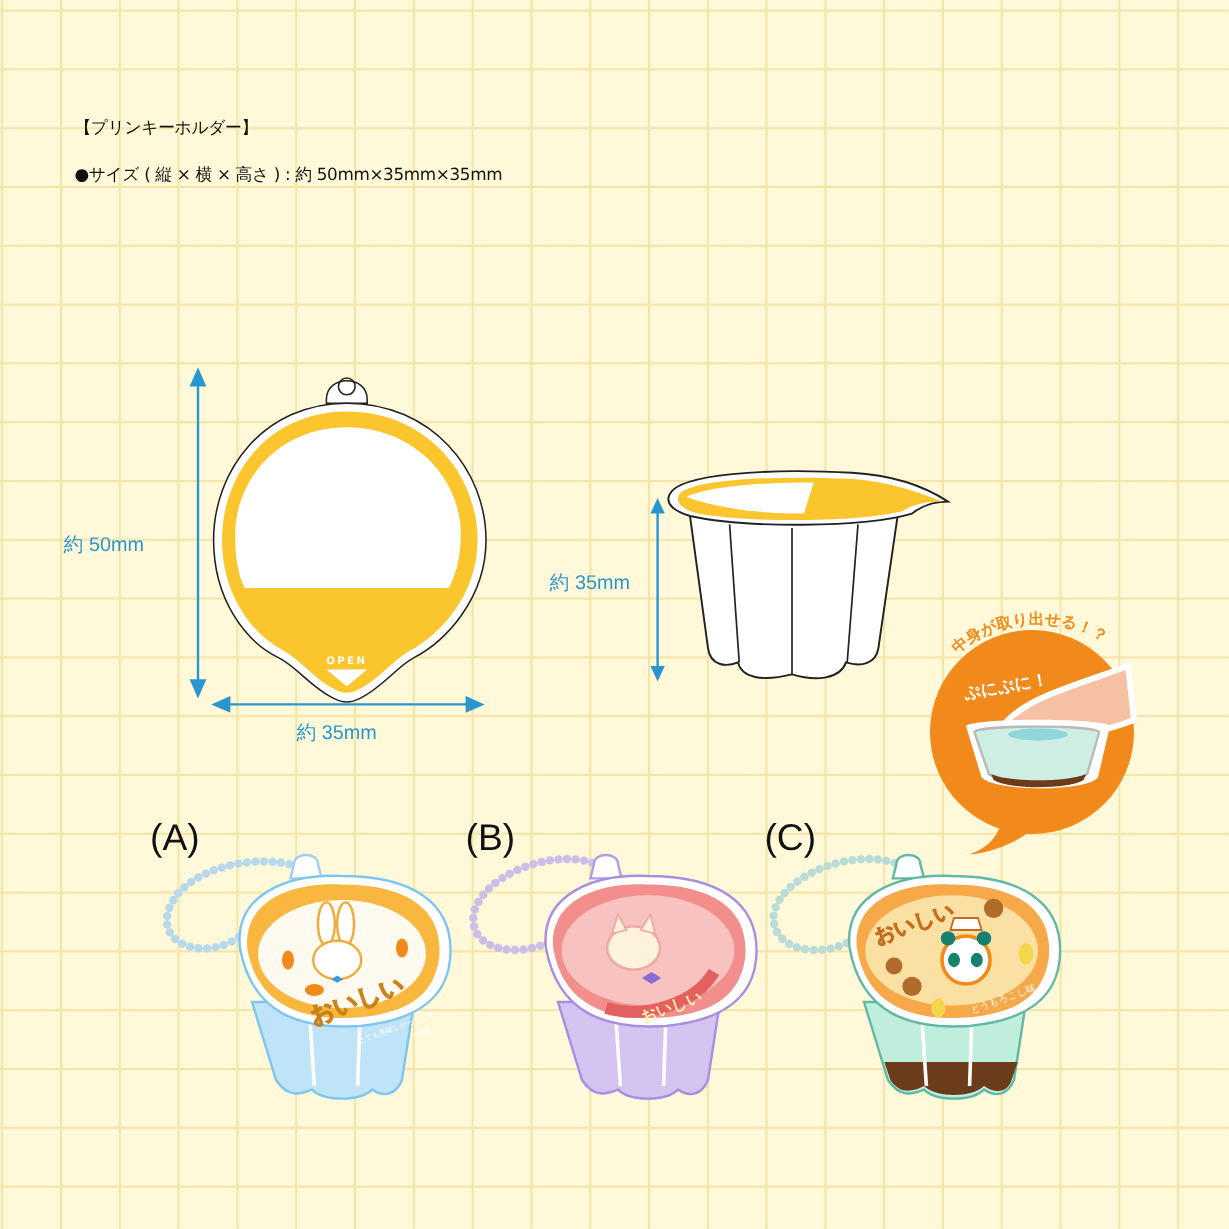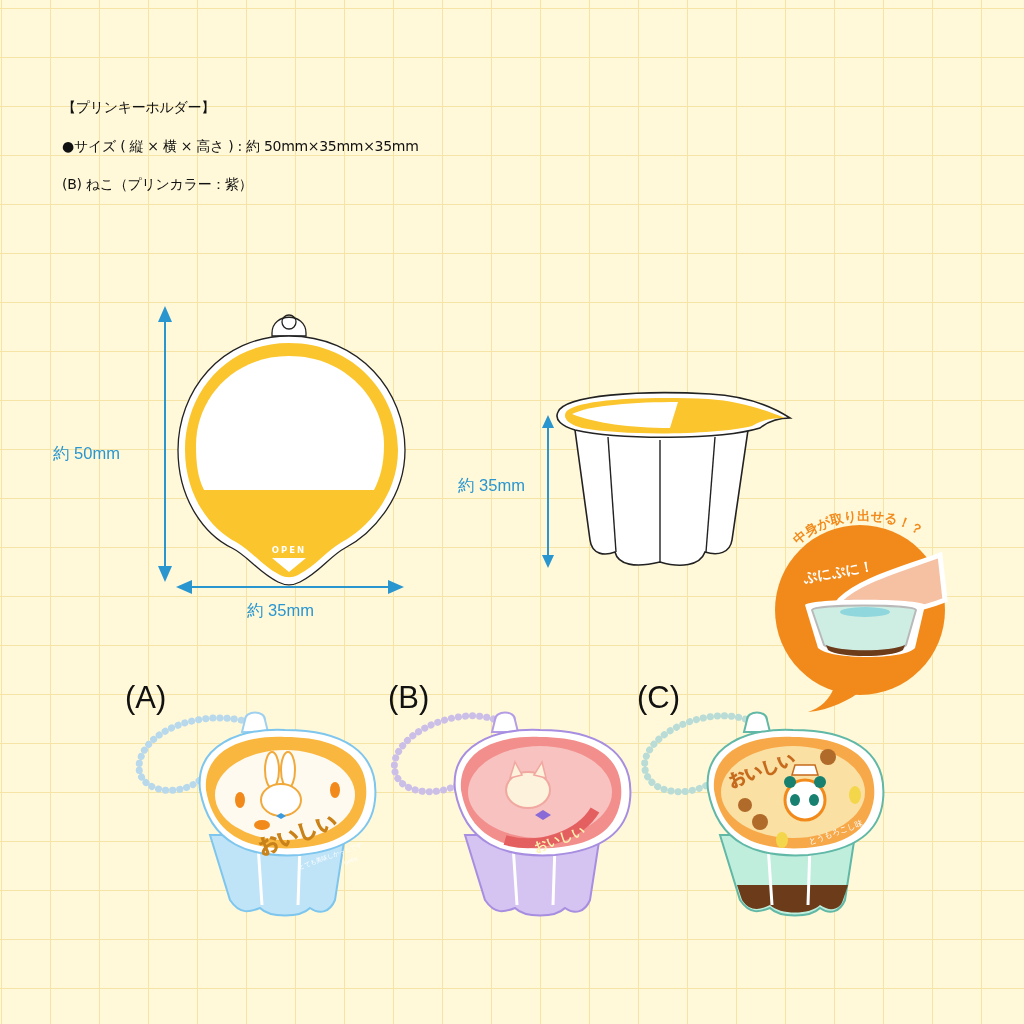--- a/index.html
+++ b/index.html
@@ -20,21 +20,20 @@
   .label{position:absolute;font-size:31px;font-family:"Liberation Sans",sans-serif;color:#111;}
   svg{position:absolute;overflow:visible;}
   .bubble-text{font-family:"DejaVu Sans",sans-serif;font-weight:bold;}
 </style>
 </head>
 <body>
 
 <div class="spec">
   <div>【プリンキーホルダー】</div>
   <div>●サイズ ( 縦 × 横 × 高さ ) : 約 50mm×35mm×35mm</div>
-  <div>(B) ねこ（プリンカラー：紫）</div>
 </div>
 
 <svg width="1024" height="1024" style="left:0;top:0;pointer-events:none;">
 
   <g stroke="#2a96d0" fill="#2a96d0">
     <line x1="165" y1="318" x2="165" y2="570" stroke-width="2"></line>
     <polygon points="165,306 158,322 172,322" stroke="none"></polygon>
     <polygon points="165,582 158,566 172,566" stroke="none"></polygon>
   </g>
 

